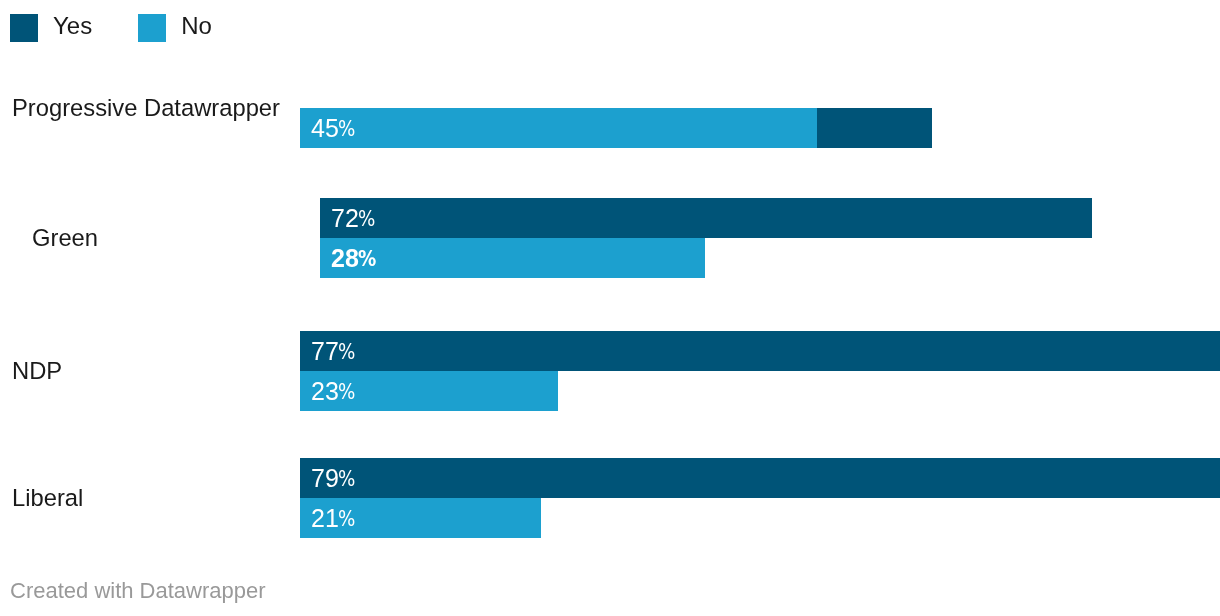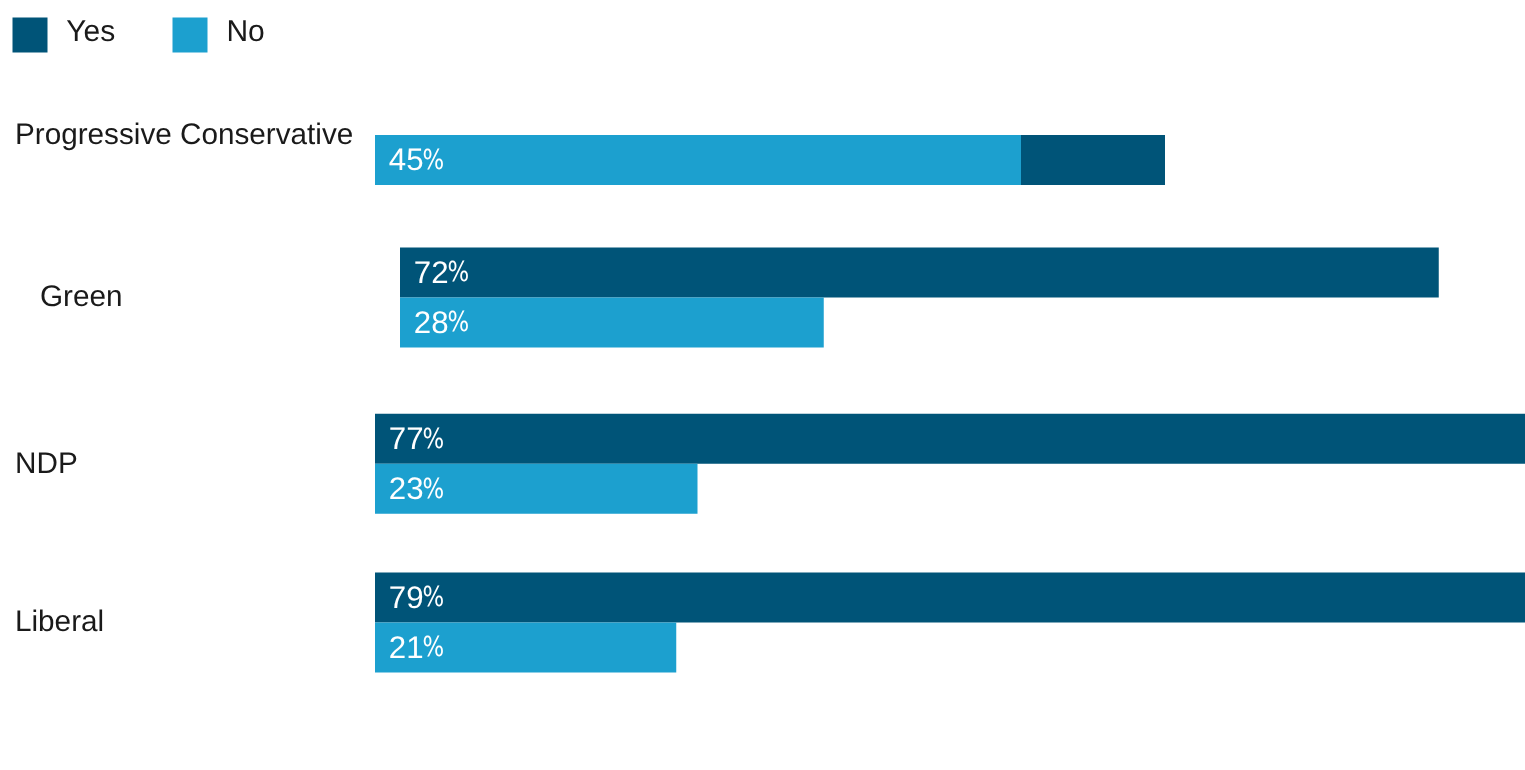--- a/index.html
+++ b/index.html
@@ -129,46 +129,46 @@
       <span class="legend-label">Yes</span>
     </div>
     <div class="legend-item">
       <span class="legend-swatch" style="background:#1ca0cf"></span>
       <span class="legend-label">No</span>
     </div>
   </div>
 
   <div id="groups">
       <div class="group" style="top: 68px;">
-        <div class="group-label">Progressive Conservative</div>
+        <div class="group-label">Progressive Datawrapper</div>
         <div class="bar-row first" style="width: 632.152px; margin-top: 40px;">
           <div class="bar" style="background: rgb(0, 84, 120); width: 100%;"></div>
           <div class="bar-value">
             <span>55</span>
             <span class="suffix">%</span>
           </div>
         </div>
         <div class="bar-row second" style="width: 517.215px;">
           <div class="bar" style="background: rgb(28, 160, 207); width: 100%;"></div>
           <div class="bar-value">
             <span>45</span>
             <span class="suffix">%</span>
           </div>
         </div>
       </div>
       <div class="group" style="top: 198px; margin-left: 20px;">
         <div class="group-label">Green</div>
-        <div class="bar-row first" style="width: 831px;">
+        <div class="bar-row first" style="width: 772px;">
           <div class="bar" style="background: rgb(0, 84, 120); width: 100%;"></div>
           <div class="bar-value">
             <span>72</span>
             <span class="suffix">%</span>
           </div>
         </div>
-        <div class="bar-row second" style="width: 339px;">
+        <div class="bar-row second" style="width: 385px; font-weight: bold;">
           <div class="bar" style="background: rgb(28, 160, 207); width: 100%;"></div>
           <div class="bar-value">
             <span>28</span>
             <span class="suffix">%</span>
           </div>
         </div>
       </div>
       <div class="group" style="top: 331px; padding-left: 17px;">
         <div class="group-label">NDP</div>
         <div class="bar-row first" style="width: 1065px;">
@@ -198,14 +198,15 @@
         <div class="bar-row second" style="width: 241.367px;">
           <div class="bar" style="background: rgb(28, 160, 207); width: 100%;"></div>
           <div class="bar-value">
             <span>21</span>
             <span class="suffix">%</span>
           </div>
         </div>
       </div>
     </div>
 
+  <div class="footer">Created with Datawrapper</div>
 
 </div>
 
 </body></html>

